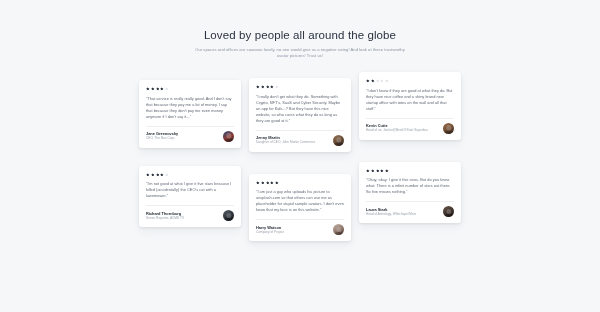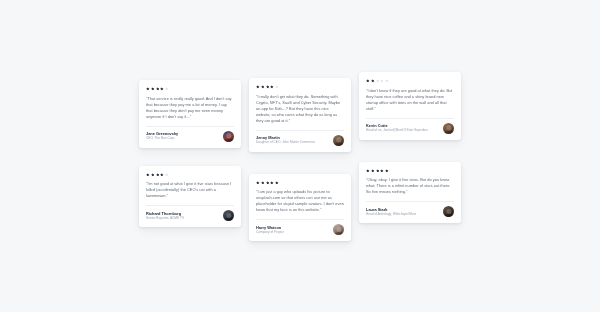--- a/index.html
+++ b/index.html
@@ -182,20 +182,24 @@
   .av-2 { background: linear-gradient(150deg, #9a6f4e 0%, #6d4a31 55%, #33231a 100%); }
   .av-3 { background: linear-gradient(150deg, #5c636e 0%, #2c3138 55%, #14171b 100%); }
   .av-4 { background: linear-gradient(150deg, #cbbab0 0%, #8d7468 55%, #413129 100%); }
   .av-5 { background: linear-gradient(150deg, #6e5a50 0%, #3b2e28 55%, #1b1512 100%); }
 </style>
 </head>
 <body>
 
 <div class="page">
 
+  <div class="header">
+    <h1 class="headline">Loved by people all around the globe</h1>
+    <p class="subhead">Our spaces and offices are soooooo lovely, no one would give us a negative rating! And look at these trustworthy avatar pictures! Trust us!</p>
+  </div>
 
   <div class="grid">
     <div class="col col-a">
         <div class="card">
           <div class="stars">
             <span class="star on">
               <svg viewBox="0 0 16 16">
                 <path d="M8 .9l2.2 4.6 5 .7-3.6 3.5.9 5L8 12.4 3.5 14.7l.9-5L.8 6.2l5-.7z"></path>
               </svg>
             </span>

